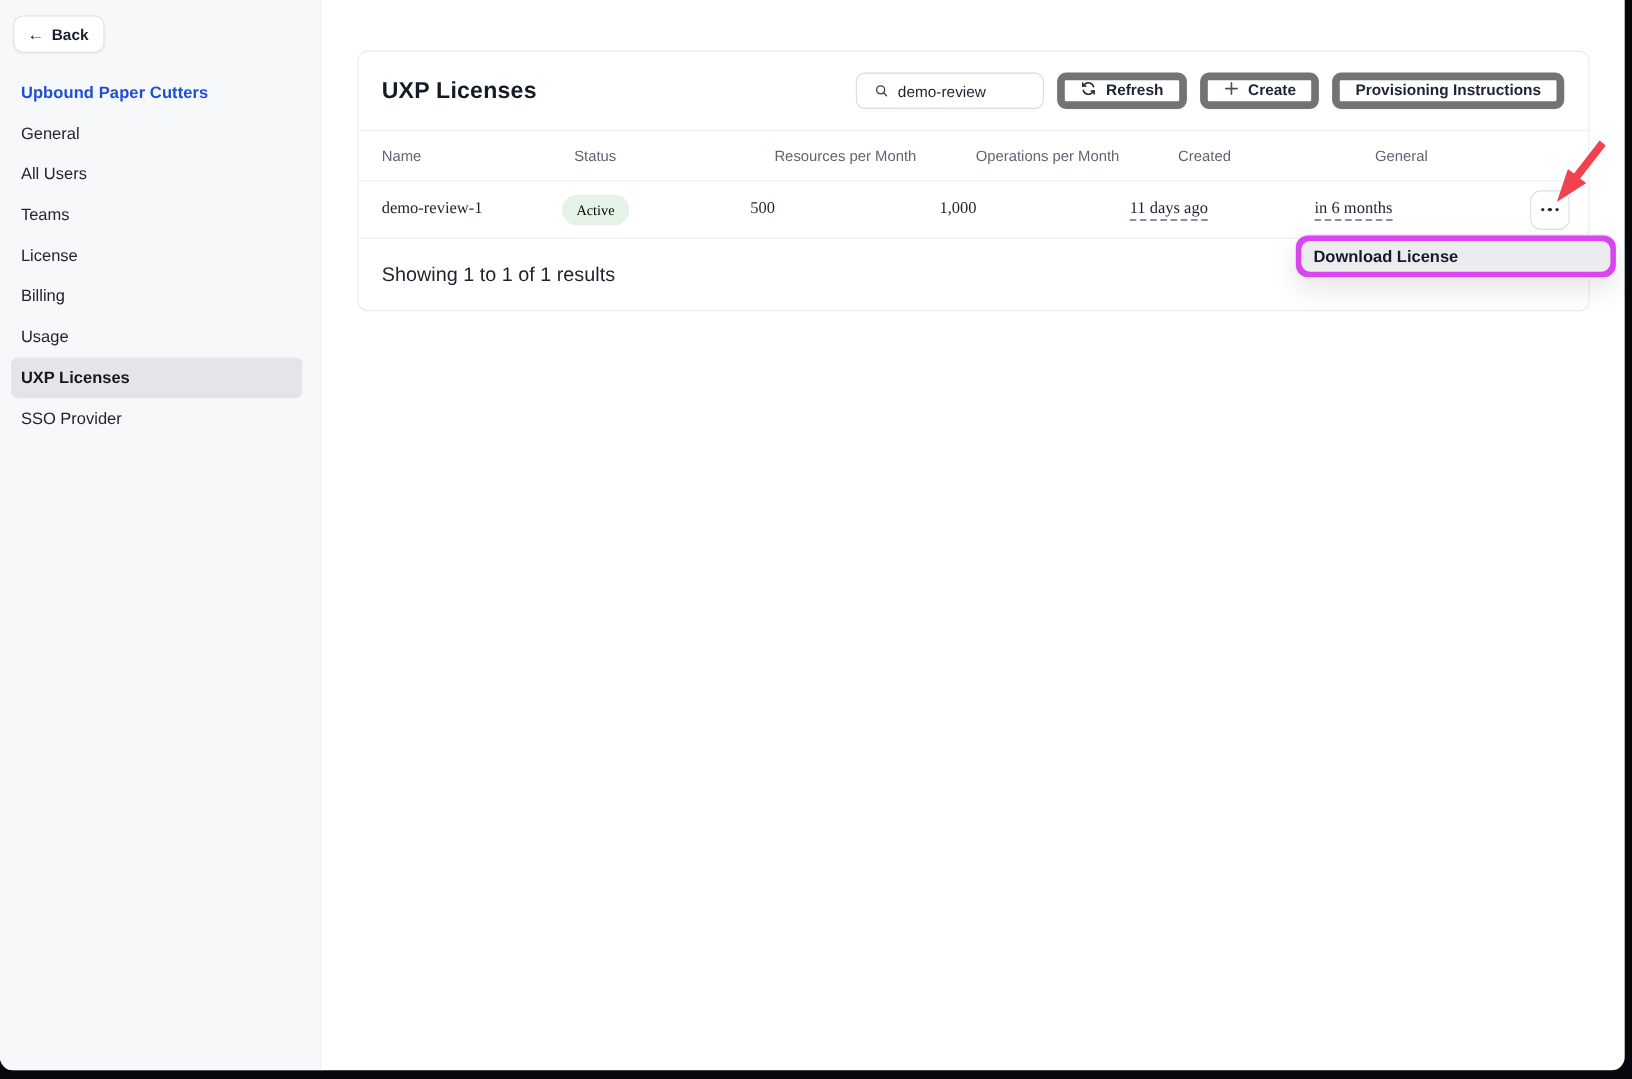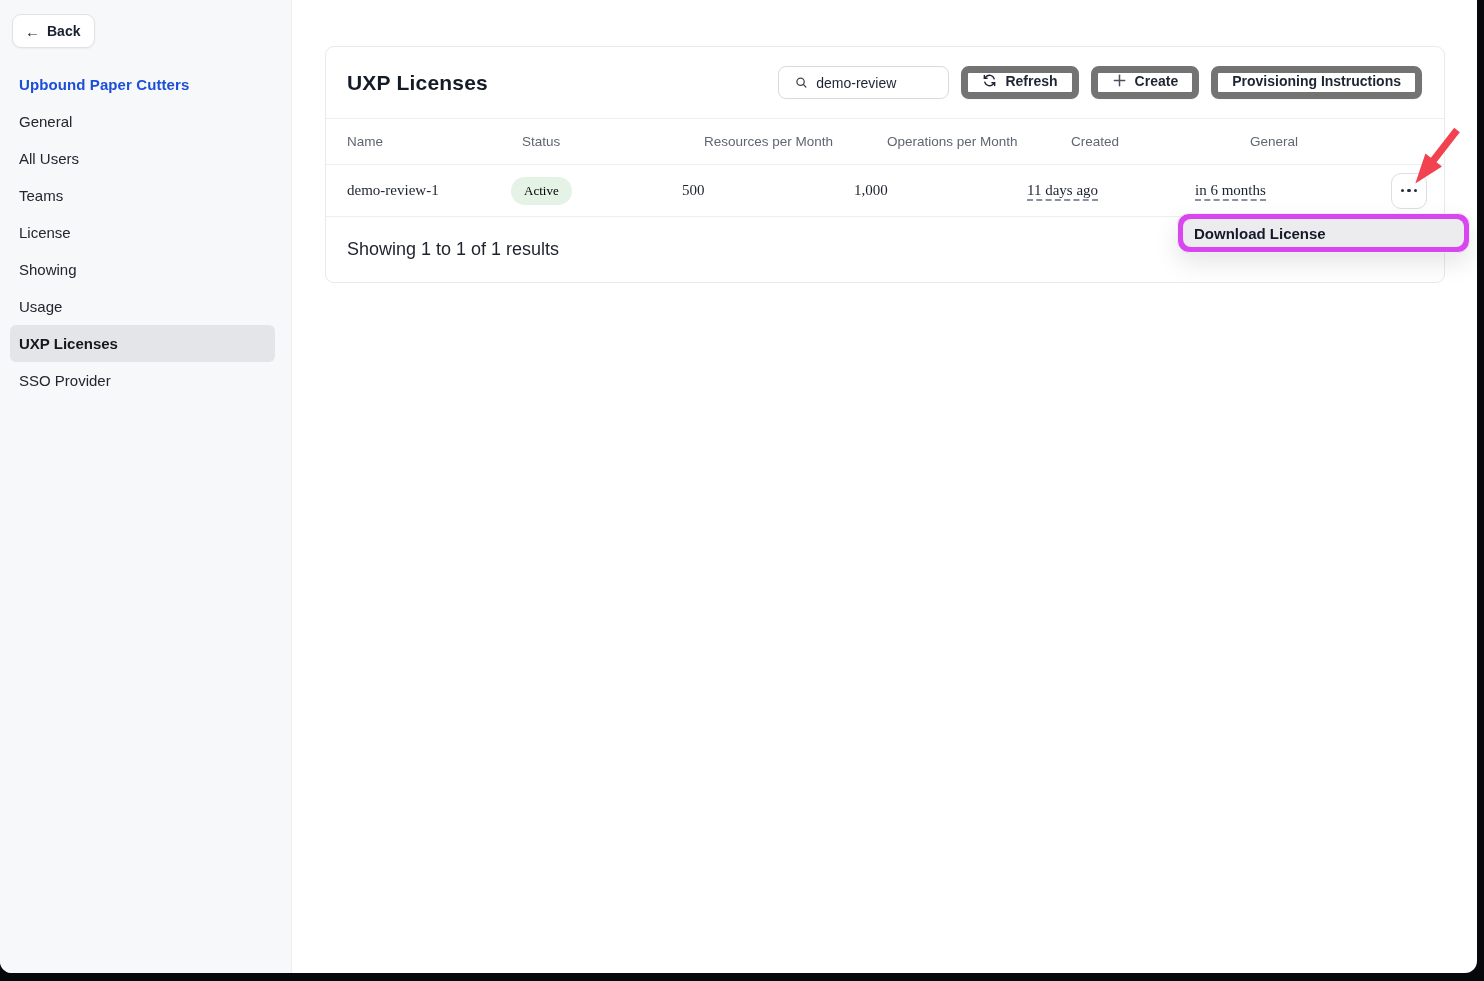--- a/index.html
+++ b/index.html
@@ -125,21 +125,21 @@
     <button class="back-btn">
       <span class="back-arrow">←</span>
       <span>Back</span>
     </button>
     <div class="nav">
       <div class="nav-org">Upbound Paper Cutters</div>
       <div class="nav-item">General</div>
       <div class="nav-item">All Users</div>
       <div class="nav-item">Teams</div>
       <div class="nav-item">License</div>
-      <div class="nav-item">Showing</div>
+      <div class="nav-item">Billing</div>
       <div class="nav-item">Usage</div>
       <div class="nav-item active">UXP Licenses</div>
       <div class="nav-item">SSO Provider</div>
     </div>
   </div>
 
   <div class="card">
     <div class="card-header">
       <div class="card-title">UXP Licenses</div>
       <div class="controls">

